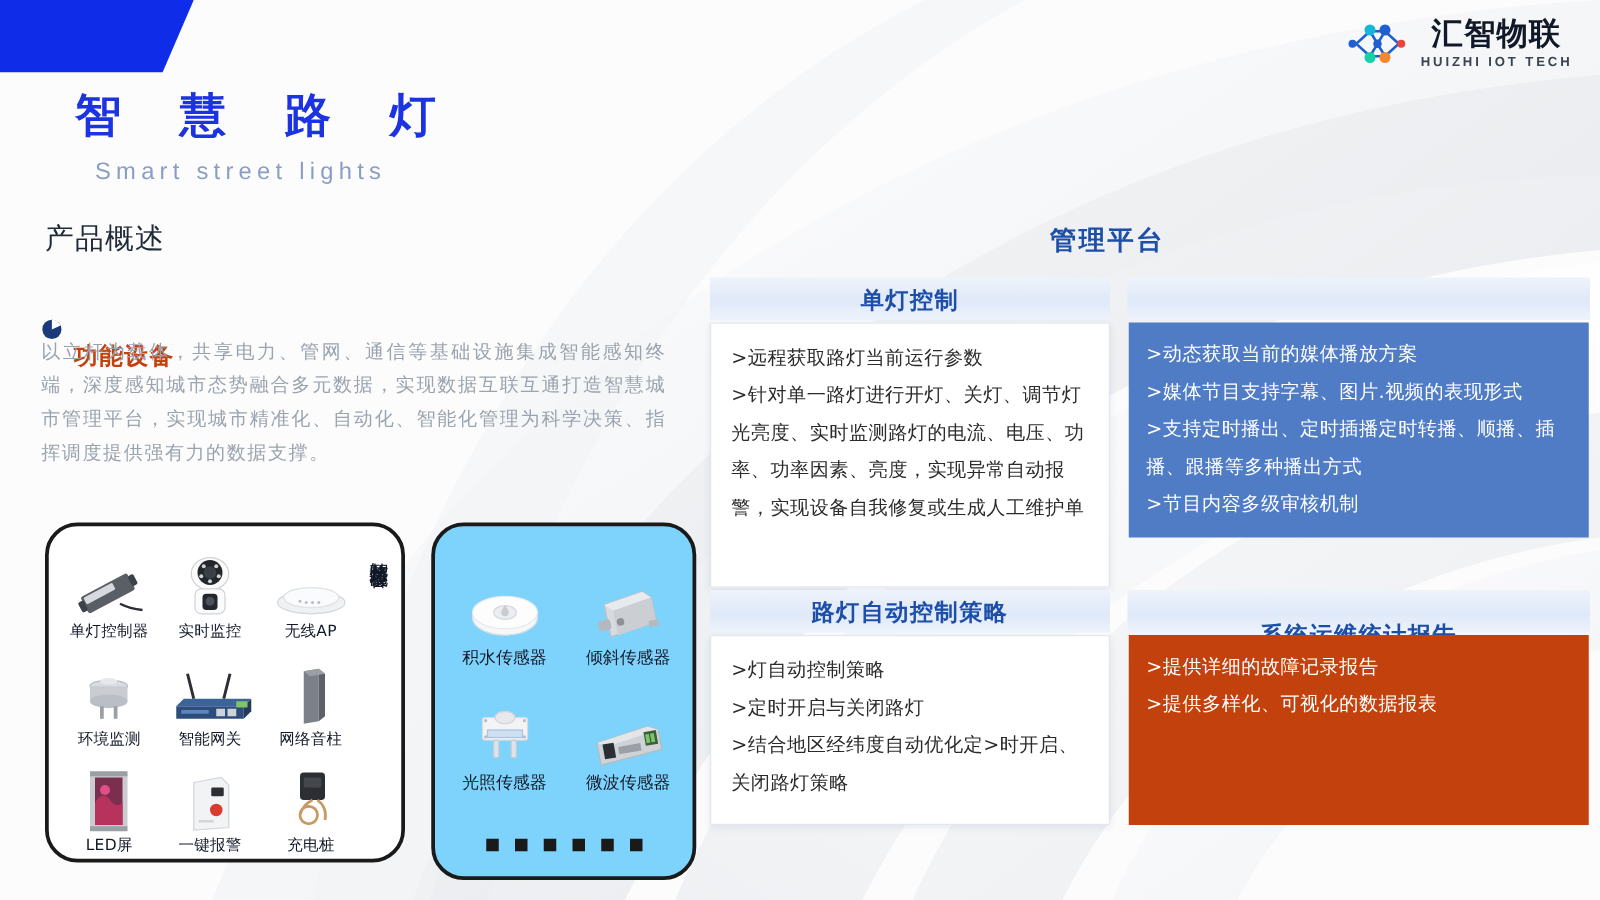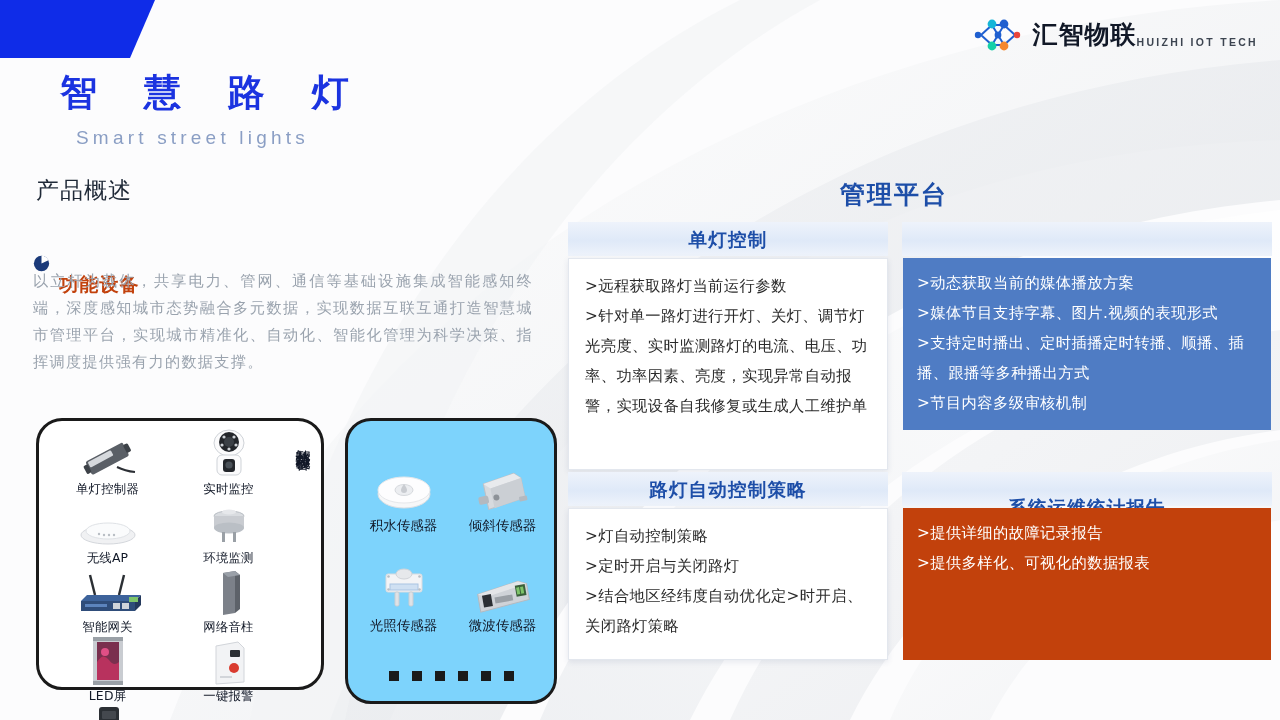--- a/index.html
+++ b/index.html
@@ -22,21 +22,21 @@
   
   .corner-shape {
     position: absolute; left: 0; top: 0; width: 160px; height: 60px;
     background: #0f2ce8;
     clip-path: polygon(0 0, 155px 0, 130px 58px, 0 58px);
   }
 
   
   .logo { position: absolute; right: 22px; top: 14px; display: flex; align-items: center; gap: 8px; }
   .logo-mark { width: 54px; height: 42px; }
-  .logo-text { display: flex; flex-direction: row; align-items: flex-end; }
+  .logo-text { display: flex; flex-direction: column; align-items: center; }
   .logo-cn {
     font-size: 25px; font-weight: bold; color: #111827;
     letter-spacing: 1px; line-height: 1.05;
     font-family: "DejaVu Sans", "Liberation Sans", sans-serif;
   }
   .logo-en {
     font-size: 10.5px; font-weight: bold; color: #3c4450;
     letter-spacing: 2.3px; margin-top: 3px;
   }
 
@@ -78,21 +78,21 @@
   
   .device-box {
     position: absolute; left: 36px; top: 418px;
     width: 288px; height: 272px;
     border: 3px solid #1a1a1a; border-radius: 26px;
     background: #ffffff;
   }
   .device-grid {
     position: absolute; left: 8px; top: 8px;
     width: 242px; height: 256px;
-    display: grid; grid-template-columns: repeat(2, 1fr); grid-template-rows: repeat(3, 1fr);
+    display: grid; grid-template-columns: repeat(3, 1fr); grid-template-rows: repeat(3, 1fr);
   }
   .device-cell { display: flex; flex-direction: column; align-items: center; justify-content: flex-end; gap: 2px; }
   .device-art { height: 50px; display: flex; align-items: flex-end; justify-content: center; }
   .device-name {
     font-size: 12.4px; color: #111827; white-space: nowrap; letter-spacing: .2px;
     font-family: "DejaVu Sans", "Liberation Sans", sans-serif;
   }
   .vert-label {
     position: absolute; right: 8px; top: 16px; width: 26px;
     font-size: 15px; line-height: 21px; color: #111827;
@@ -125,21 +125,21 @@
   }
   .dots-row {
     position: absolute; left: 0; right: 0; bottom: 20px;
     display: flex; justify-content: center; gap: 13px;
   }
   .dots-row i { width: 10px; height: 10px; background: #1a1a1a; display: block; }
 
   
   .platform-title {
     position: absolute; left: 840px; top: 178px;
-    font-size: 25px; font-weight: bold; color: #1d4ea8; letter-spacing: 2px;
+    font-size: 21px; font-weight: bold; color: #1d4ea8; letter-spacing: 2px;
     font-family: "DejaVu Sans", "Liberation Sans", sans-serif;
   }
   .hdr-band {
     position: absolute; height: 34px;
     background: linear-gradient(180deg, #eef3fb 0%, #dfe9f8 55%, #eef3fb 100%);
   }
   .panel-hdr {
     position: absolute; text-align: center;
     font-size: 18.5px; font-weight: bold; color: #1d4ea8; letter-spacing: 1.2px;
     font-family: "DejaVu Sans", "Liberation Sans", sans-serif;

